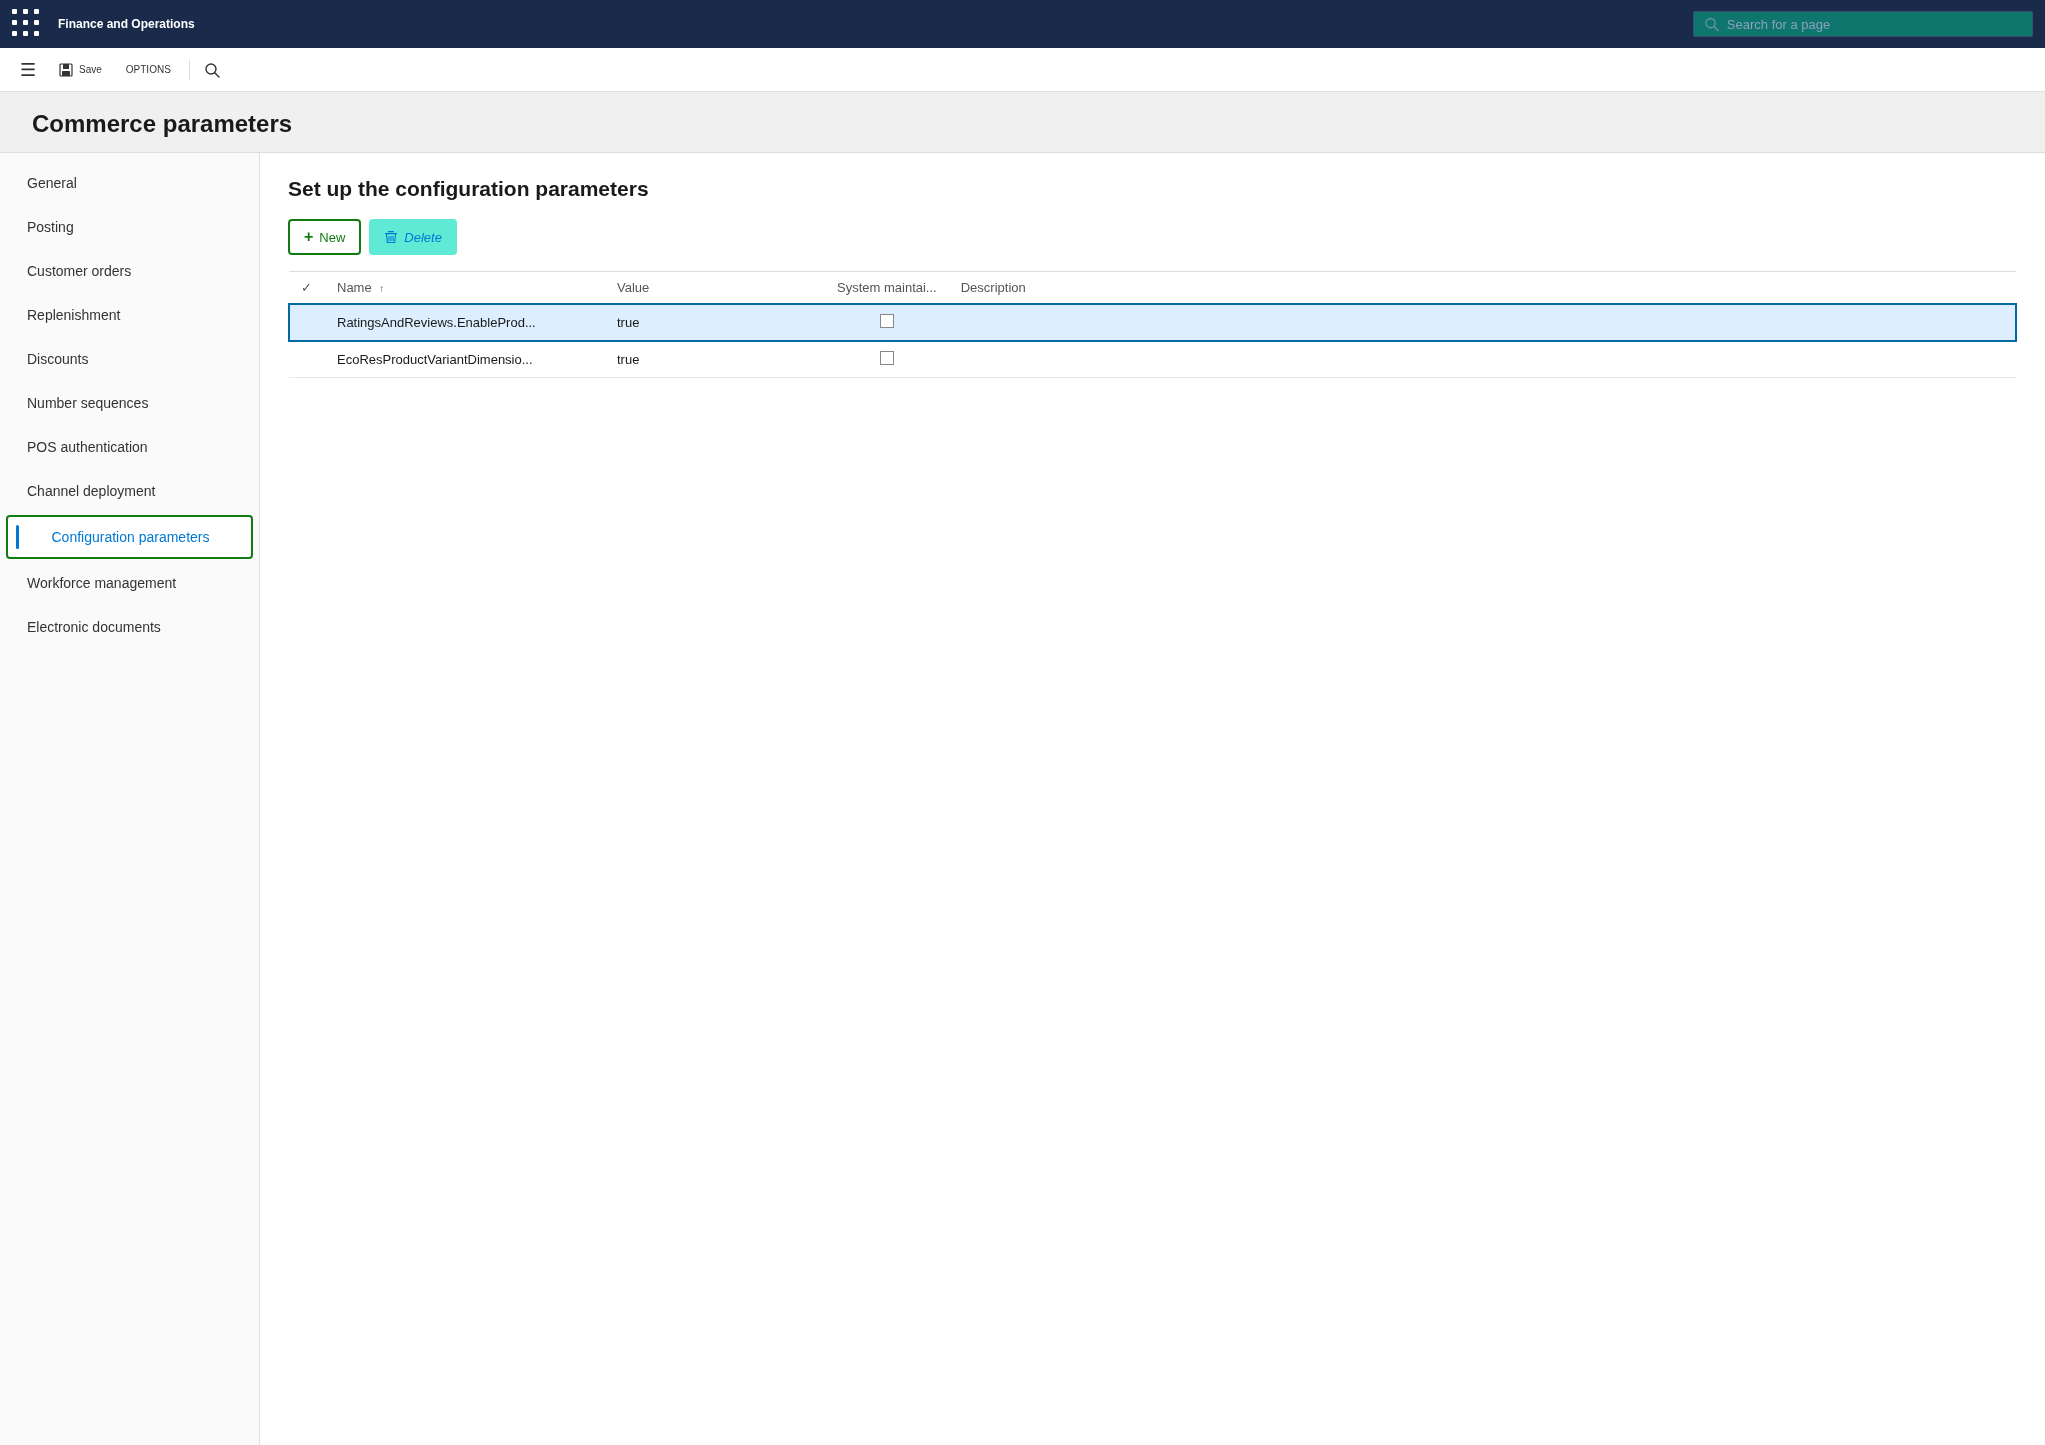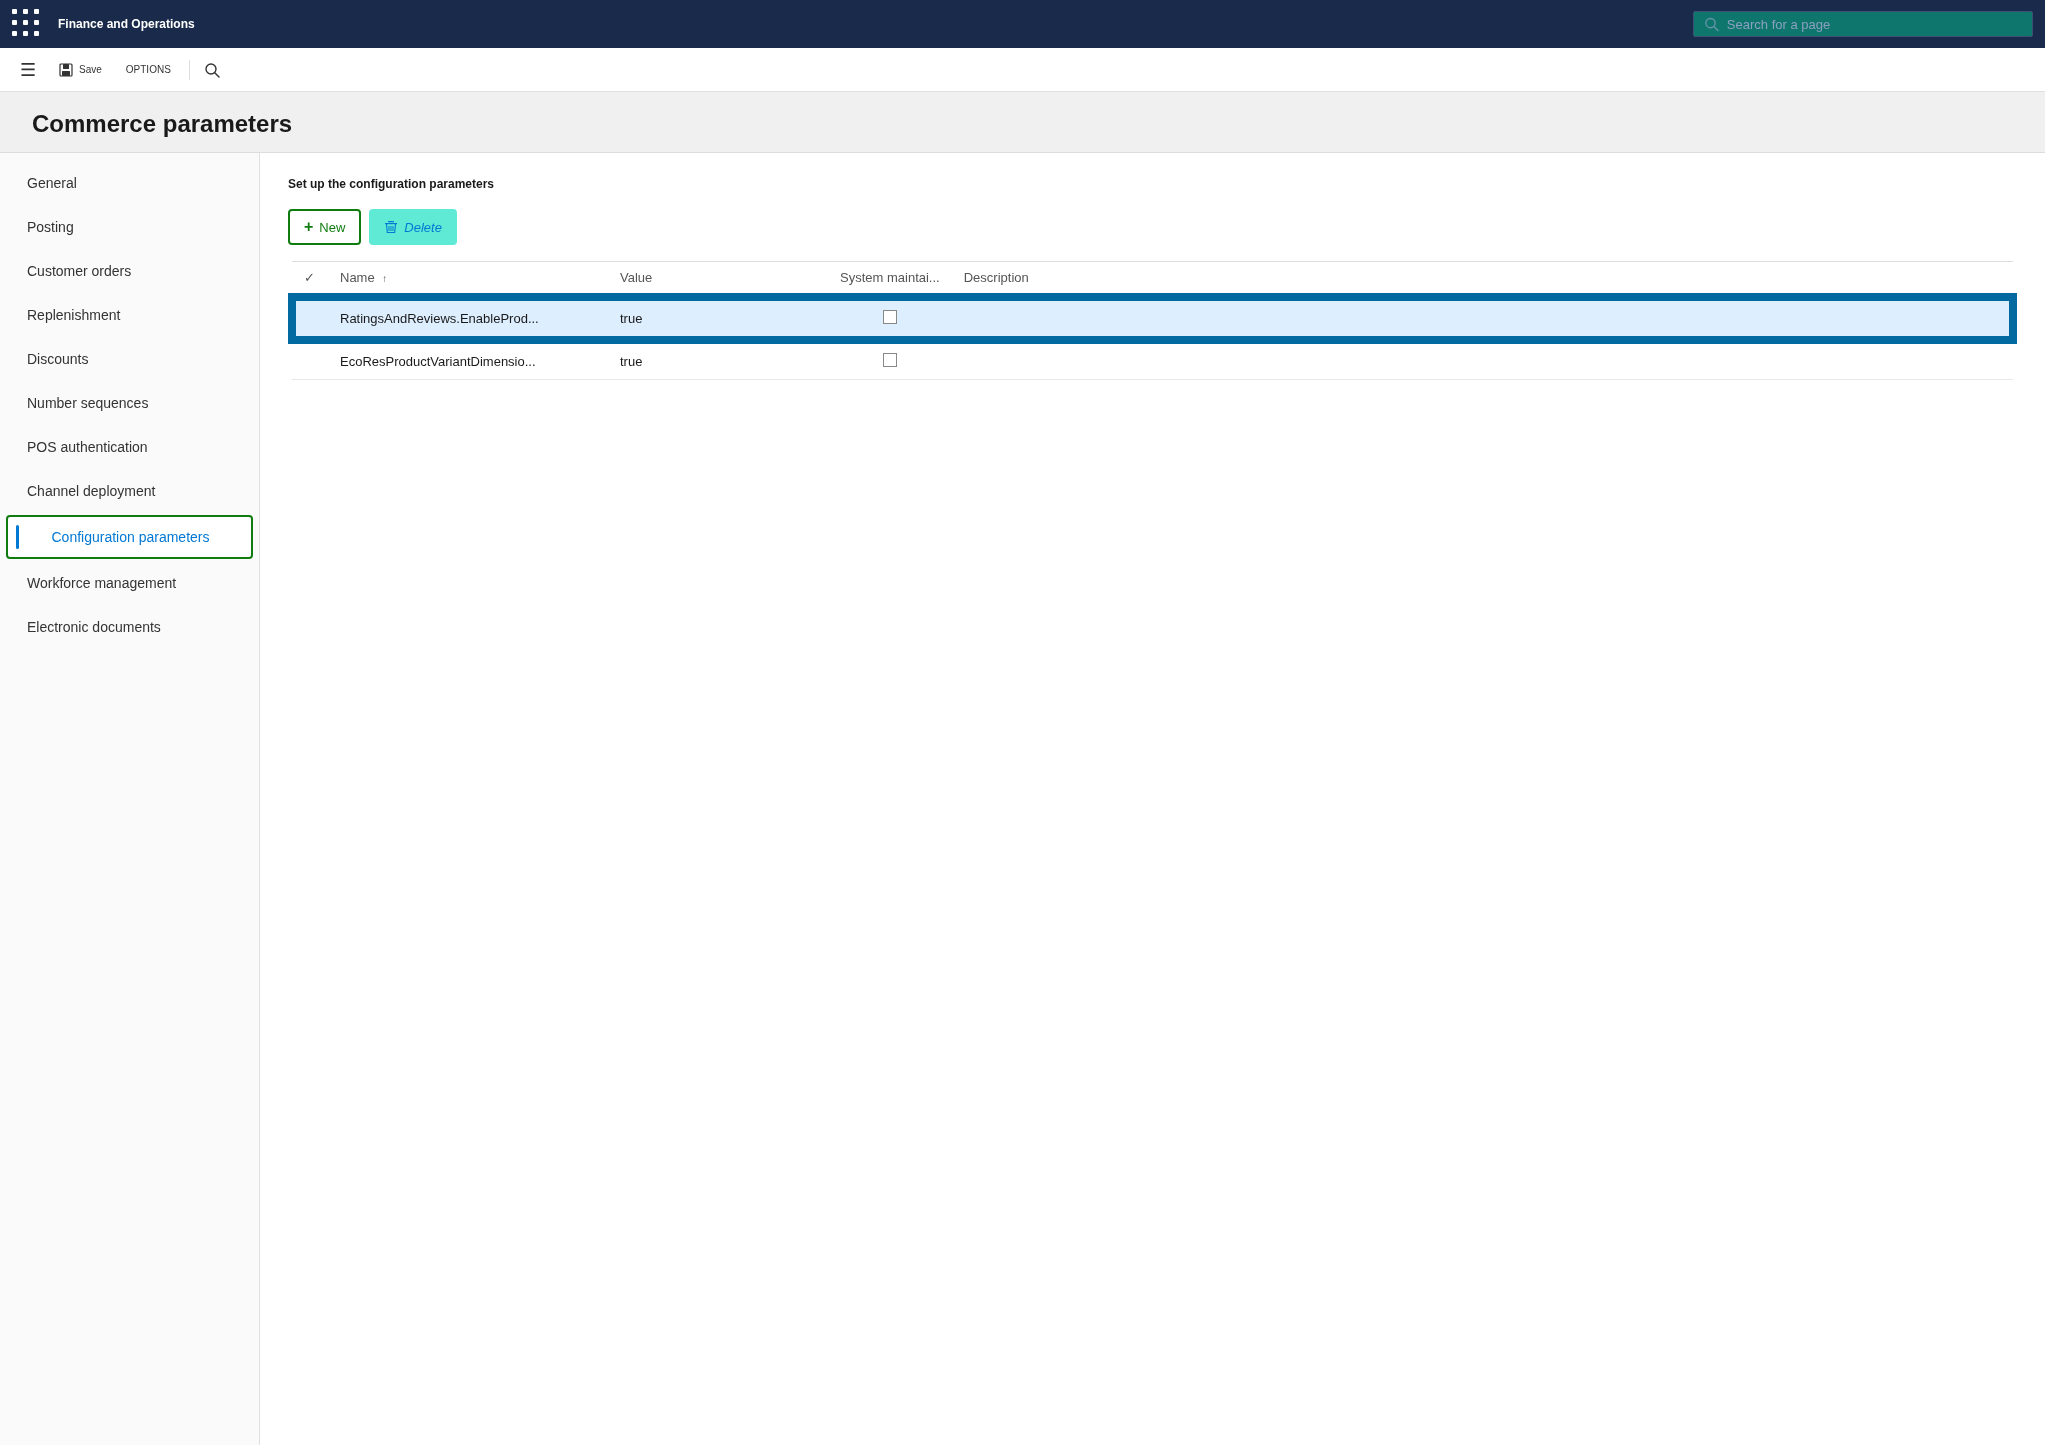--- a/index.html
+++ b/index.html
@@ -143,21 +143,21 @@
     }
 
     
     .content-area {
       flex: 1;
       padding: 24px 28px;
       overflow-y: auto;
       background: white;
     }
     .content-header {
-      font-size: 12px;
+      font-size: 21px;
       font-weight: 600;
       color: #1a1a1a;
       margin-bottom: 18px;
     }
 
     
     .action-bar {
       display: flex;
       gap: 8px;
       margin-bottom: 16px;
@@ -208,21 +208,21 @@
     .data-table th.name-col { width: 280px; }
     .data-table th.value-col { width: 220px; }
     .data-table th.sys-col { width: 120px; }
     .data-table th.desc-col { }
 
     .data-table tbody tr {
       border-bottom: 1px solid #e8e8e8;
     }
     .data-table tbody tr:first-child {
       background: #ddeeff;
-      border: 8px solid #0369a1;
+      border: 2px solid #0369a1;
     }
 
     .data-table td {
       padding: 9px 12px;
       color: #1a1a1a;
     }
     .data-table td.check-col {
       text-align: center;
       color: #555;
     }

